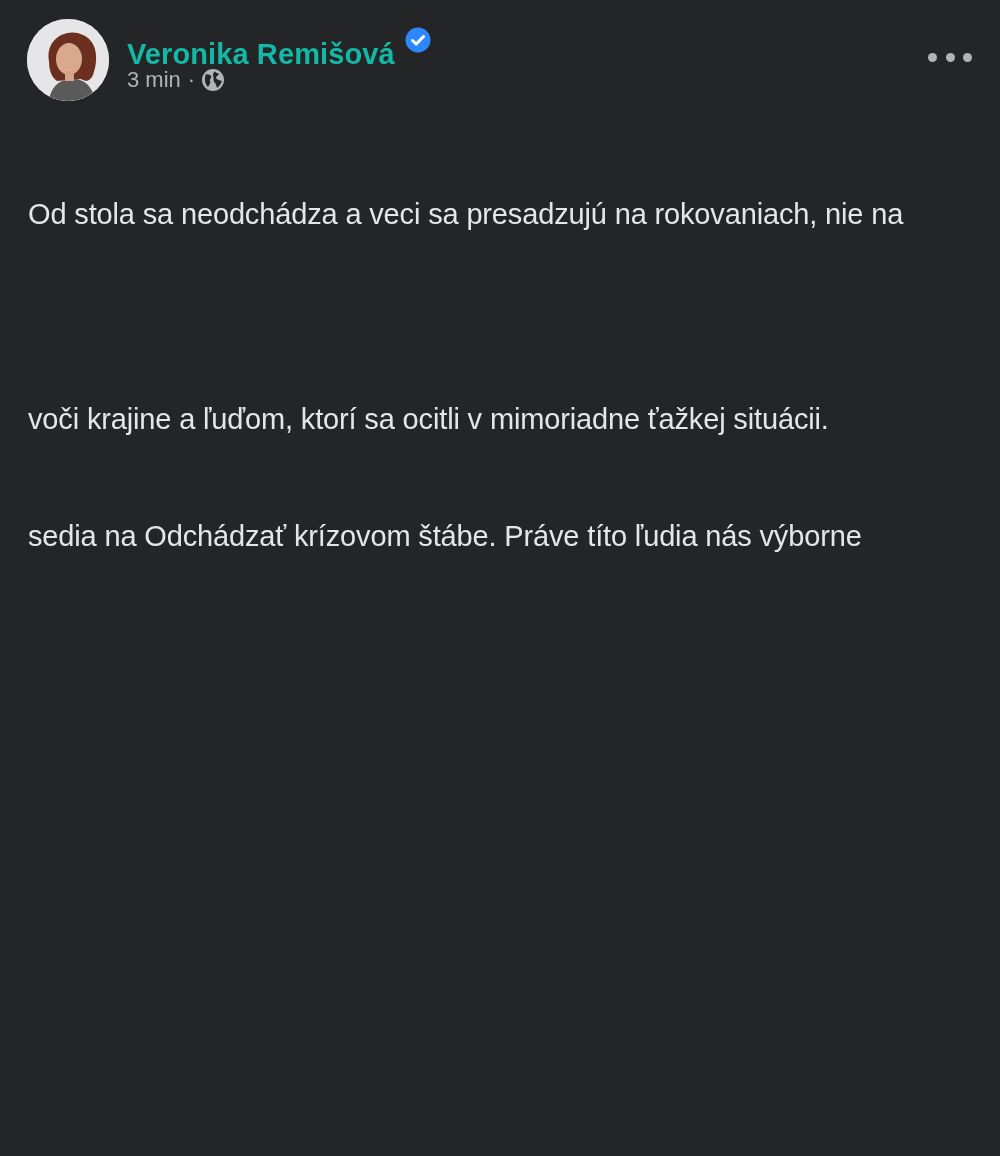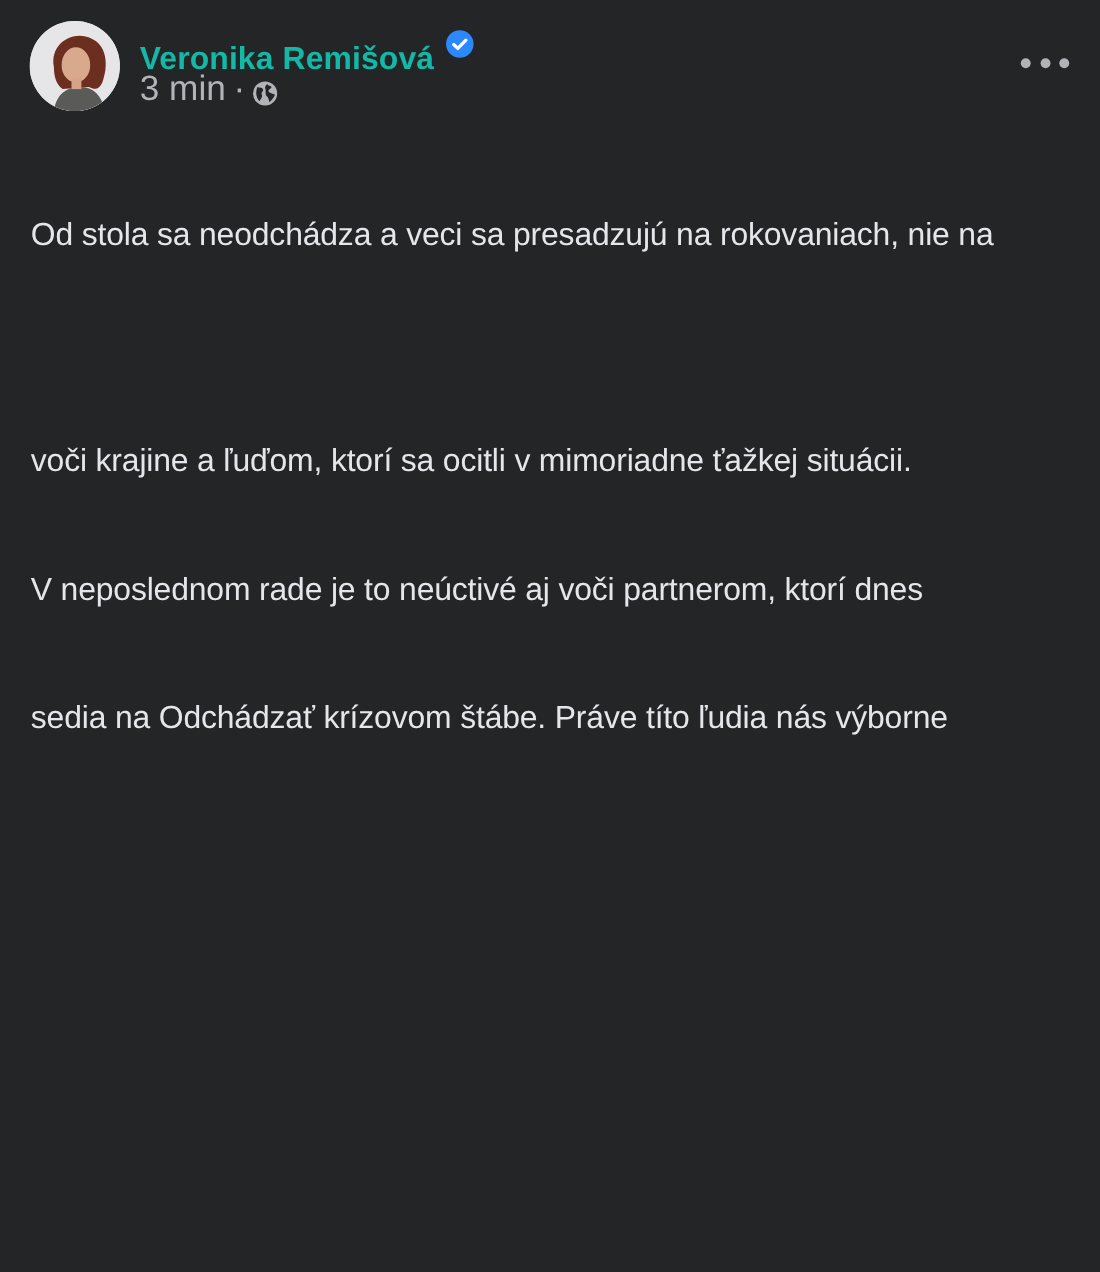--- a/index.html
+++ b/index.html
@@ -59,21 +59,21 @@
       height: 26px;
       display: inline-block;
     }
     .meta-row {
       position: absolute;
       left: 127px;
       top: 64px;
       display: flex;
       align-items: center;
       height: 32px;
-      font-size: 32px;
+      font-size: 22px;
       color: #b0b3b8;
       text-align: center;
     }
     .meta-dot { margin: 0 6px 0 7px; }
     .globe { width: 24px; height: 24px; display: inline-block; }
     .more-button {
       position: absolute;
       left: 928px;
       top: 45px;
       width: 44px;
@@ -153,20 +153,19 @@
       <span></span>
     </div>
   </div>
 
   <div class="body">
     <p class="para">
       <span class="line">Od stola sa neodchádza a veci sa presadzujú na rokovaniach, nie na</span>
     </p>
     <p class="para">
       <span class="line">voči krajine a ľuďom, ktorí sa ocitli v mimoriadne ťažkej situácii.</span>
-      <span class="line">V neposlednom rade je to neúctivé aj voči partnerom, ktorí dnes</span>
       <span class="line">sedia na Odchádzať krízovom štábe. Práve títo ľudia nás výborne</span>
       
       
     </p>
 
   </div>
 </div>
 
 </body></html>

